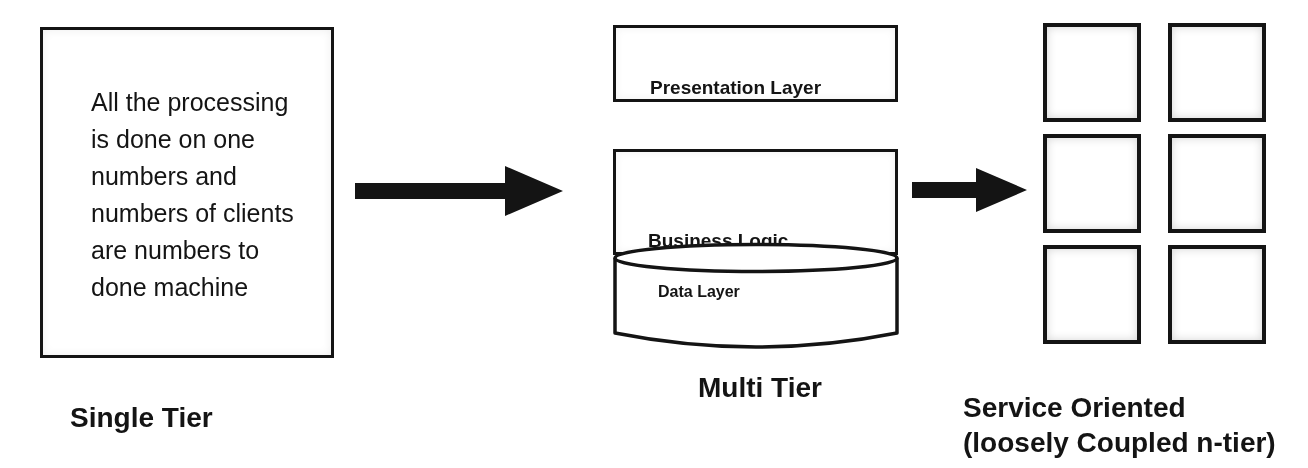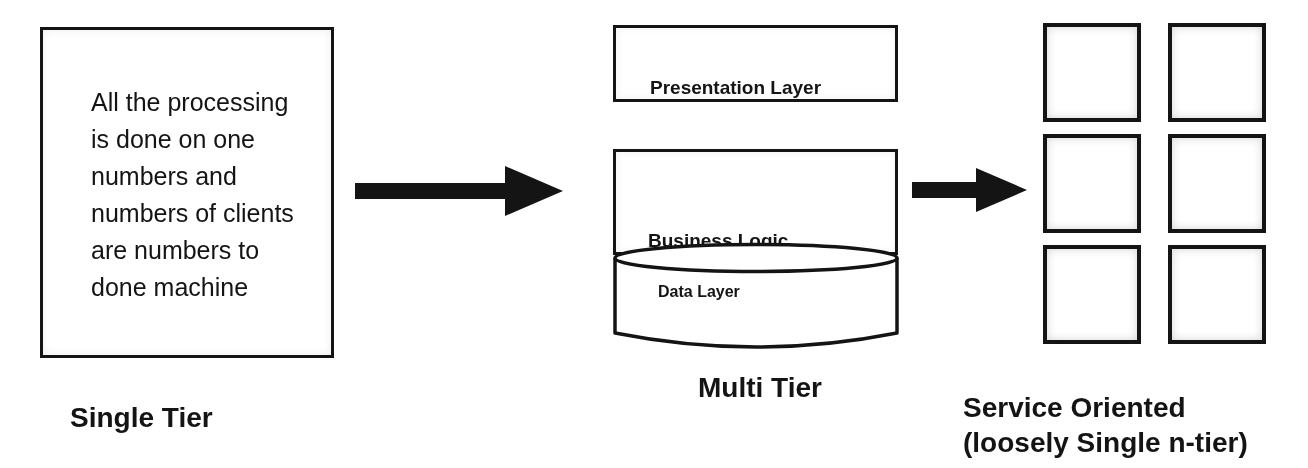--- a/index.html
+++ b/index.html
@@ -109,16 +109,16 @@
   <div class="abs" id="service-grid">
     <div class="service-box"></div>
     <div class="service-box"></div>
     <div class="service-box"></div>
     <div class="service-box"></div>
     <div class="service-box"></div>
     <div class="service-box"></div>
   </div>
   <div class="abs section-label" id="service-label">
     <div>Service Oriented</div>
-    <div>(loosely Single n-tier)</div>
+    <div>(loosely Coupled n-tier)</div>
   </div>
 
 </div>
 
 </body></html>

